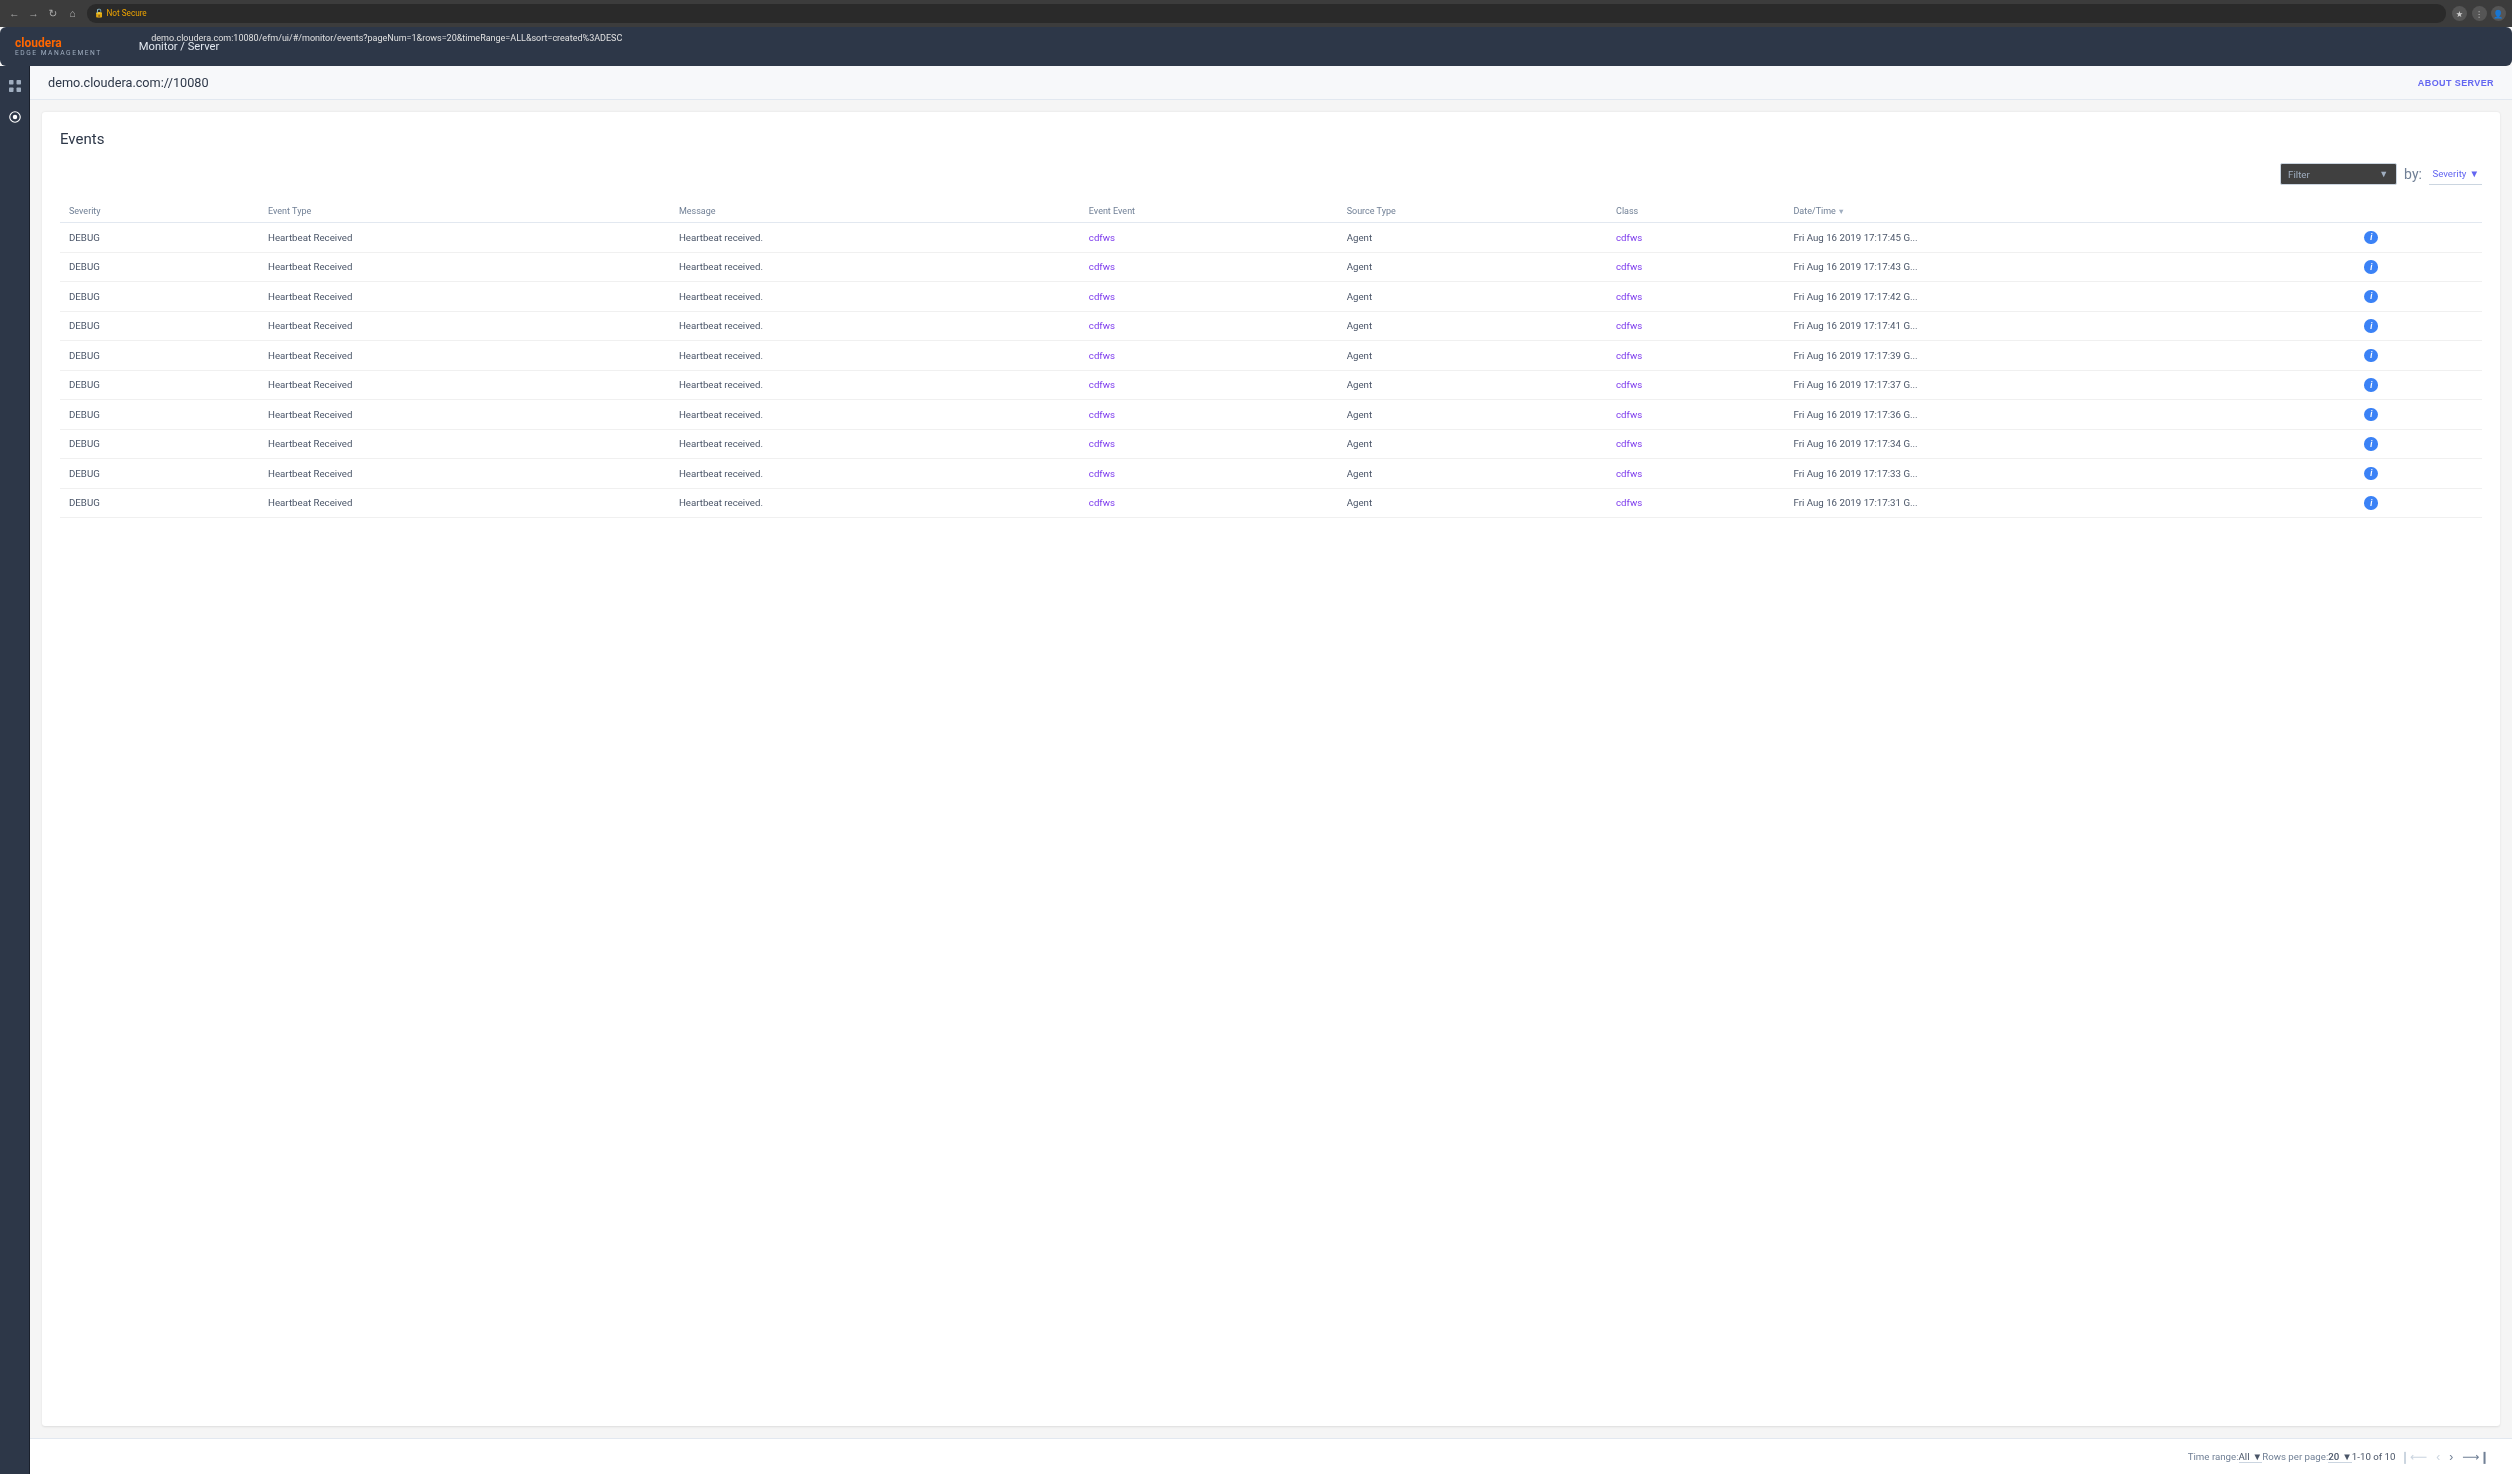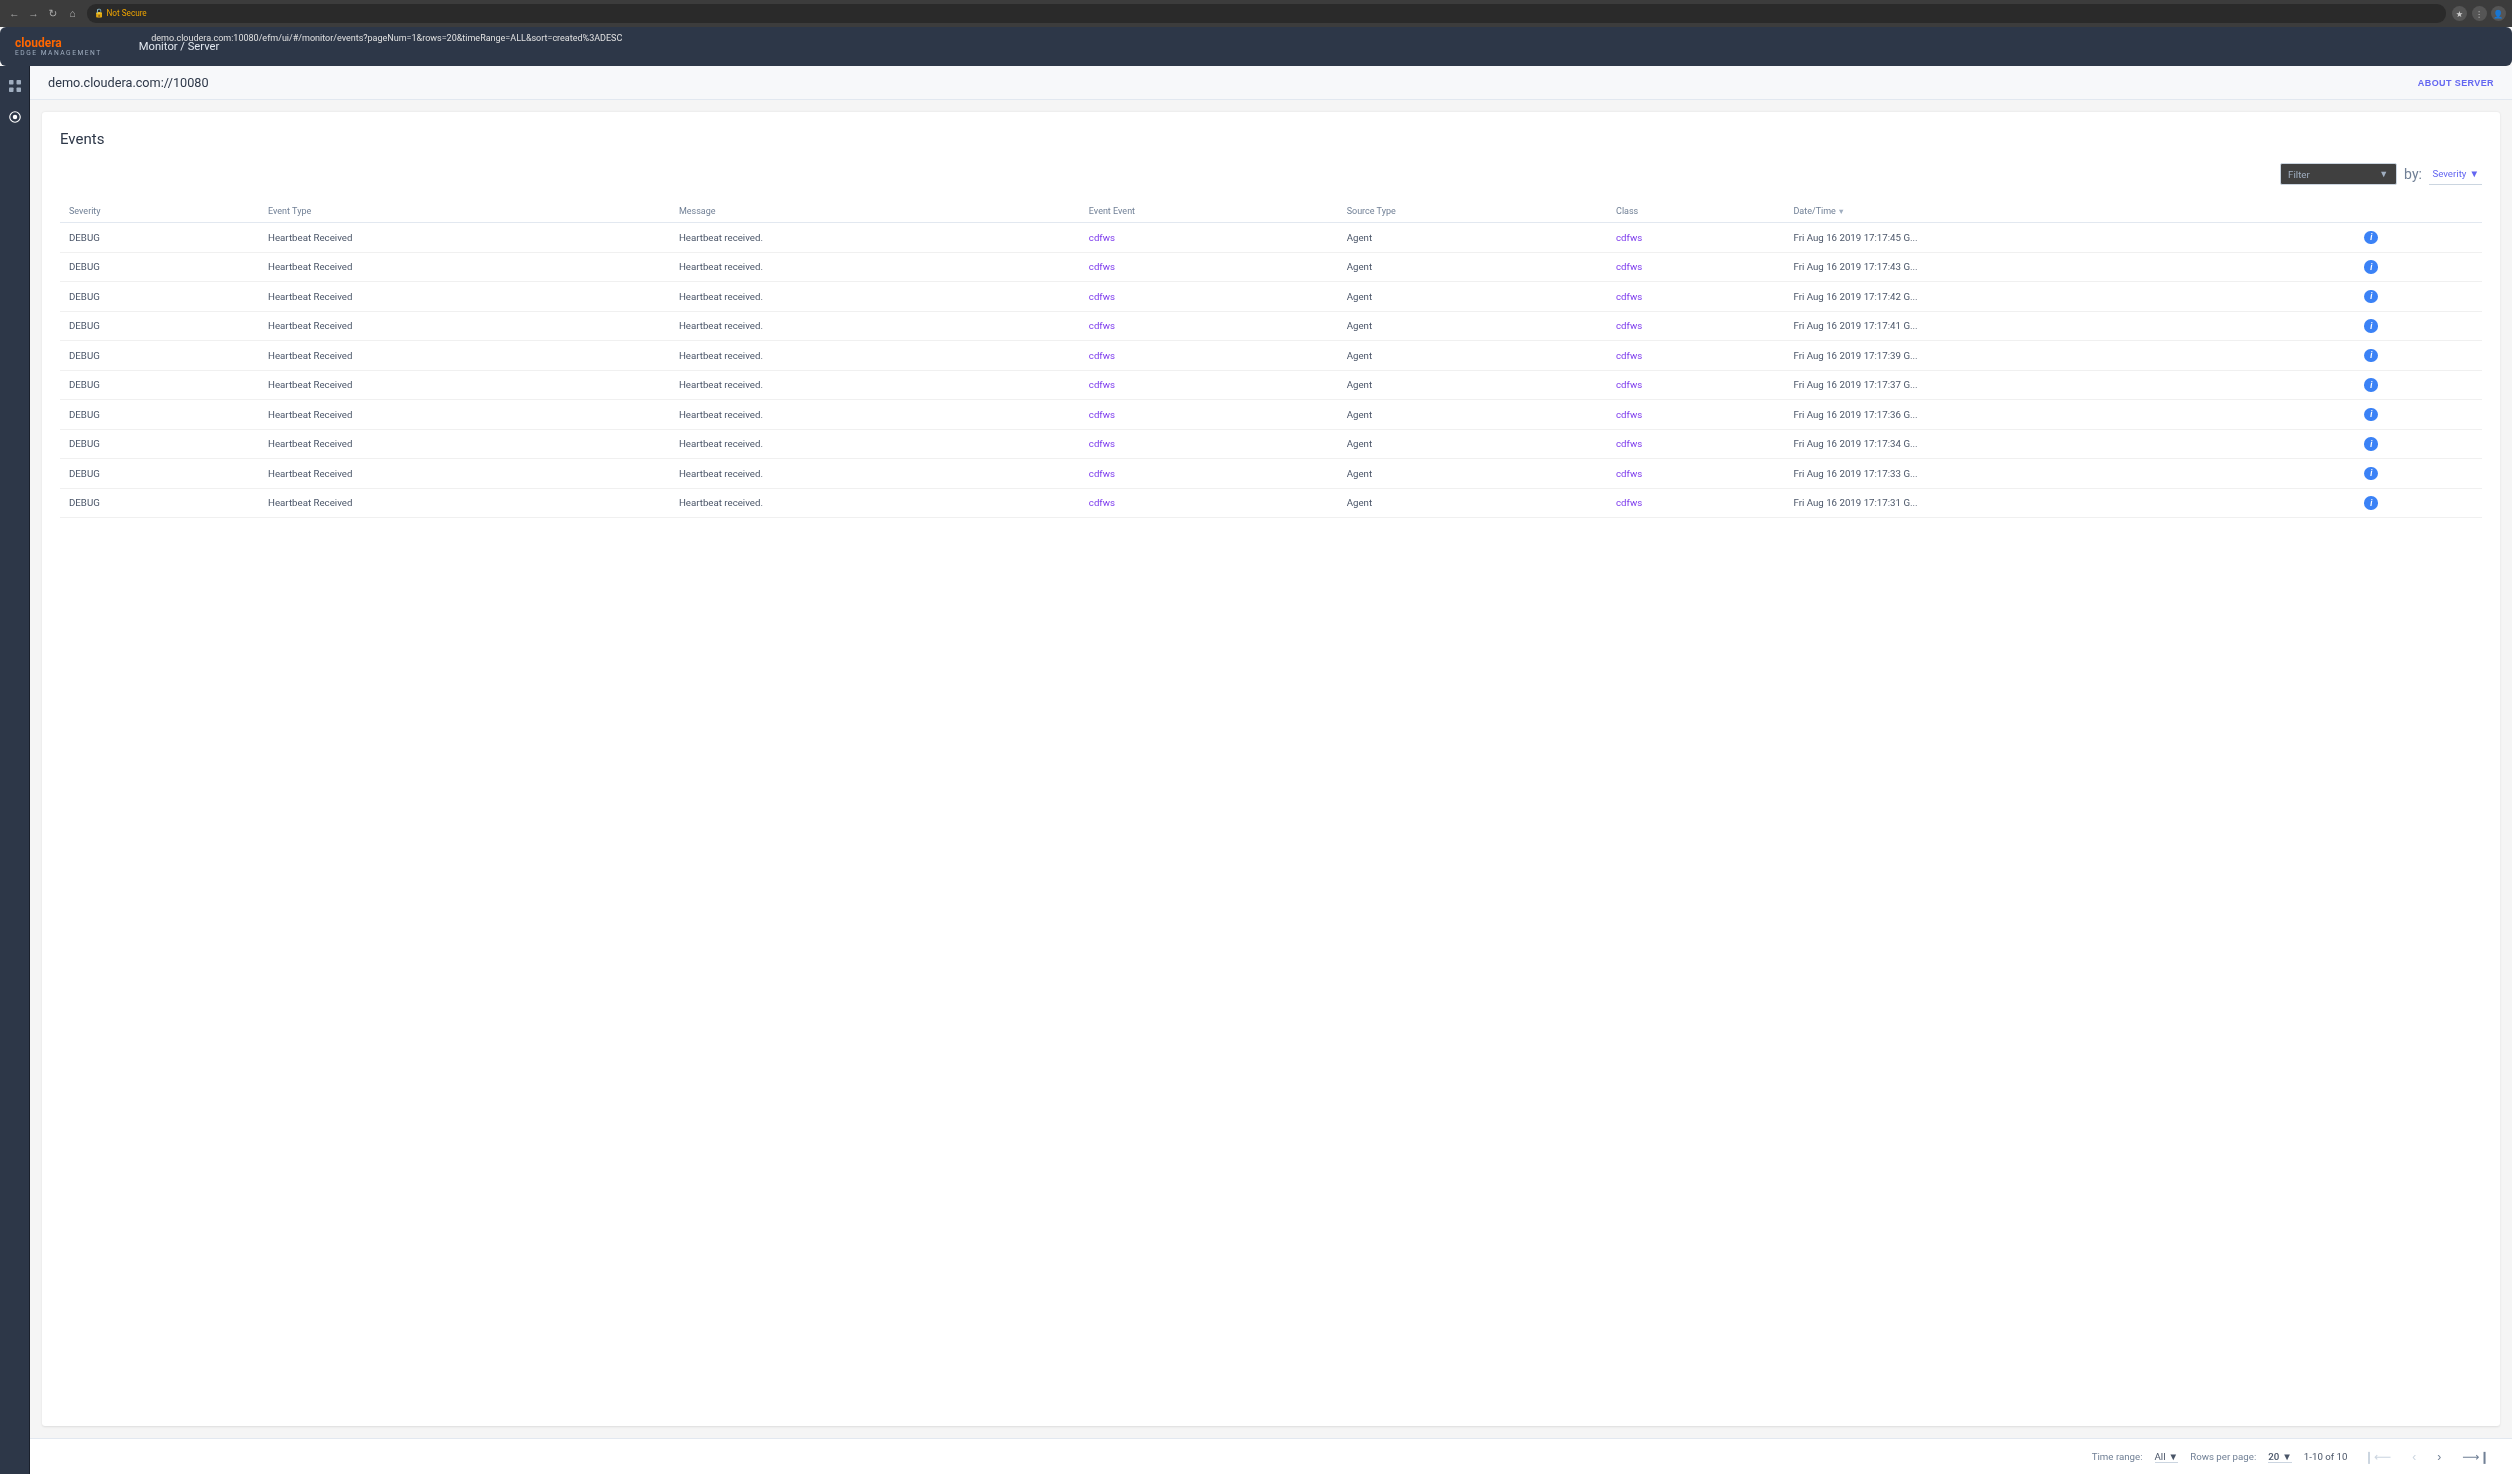--- a/index.html
+++ b/index.html
@@ -110,21 +110,21 @@
     .link-blue { color: #7c3aed; text-decoration: none; }
     .info-icon {
       width: 13.5px; height: 13.5px; border-radius: 50%; background: #3b82f6;
       display: inline-flex; align-items: center; justify-content: center;
       color: white; font-size: 8.2px; cursor: pointer; font-style: italic; font-weight: bold;
     }
 
     
     .pagination-row {
       display: flex; align-items: center; justify-content: flex-end;
-      padding: 9px 18px; gap: 12px; background: white; border-top: 0.7px solid #e2e8f0;
+      padding: 9px 18px; background: white; border-top: 0.7px solid #e2e8f0;
     }
     .time-range-label { color: #718096; font-size: 9.7px; }
     .time-range-select {
       color: #4a5568; font-size: 9.7px; border: none; border-bottom: 0.7px solid #cbd5e0;
       background: none; cursor: pointer; display: flex; align-items: center; gap: 3px;
     }
     .rows-label { color: #718096; font-size: 9.7px; }
     .rows-select { color: #4a5568; font-size: 9.7px; font-weight: 500; }
     .page-info { color: #4a5568; font-size: 9.7px; }
     .page-nav-btn { background: none; border: none; color: #718096; cursor: pointer; font-size: 12px; padding: 1.5px 4.5px; }

